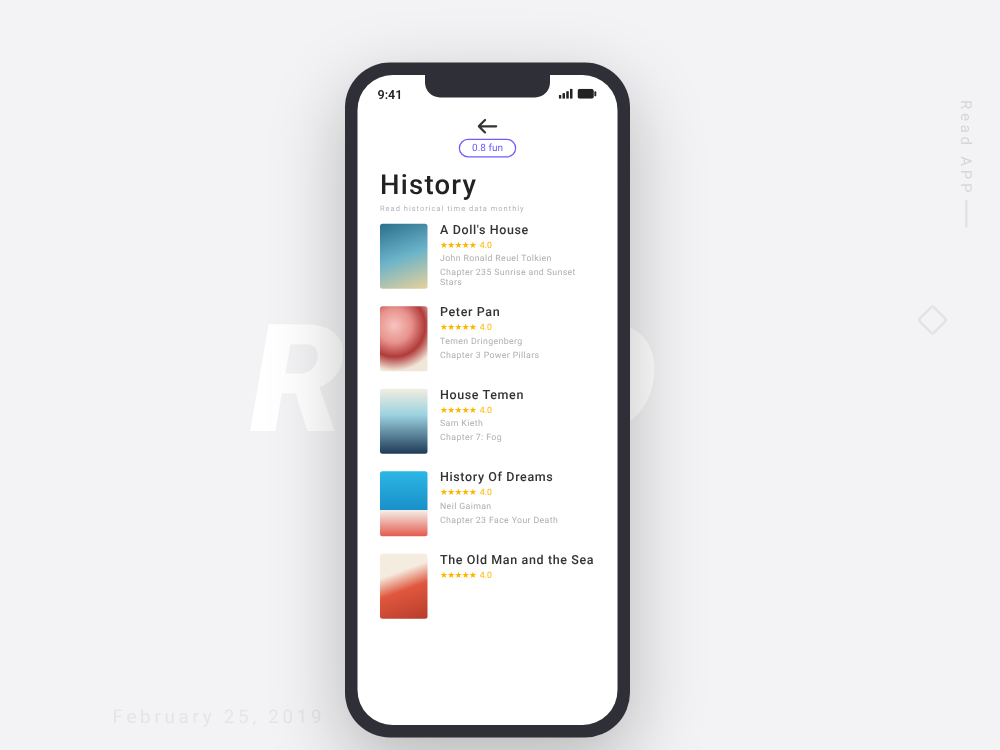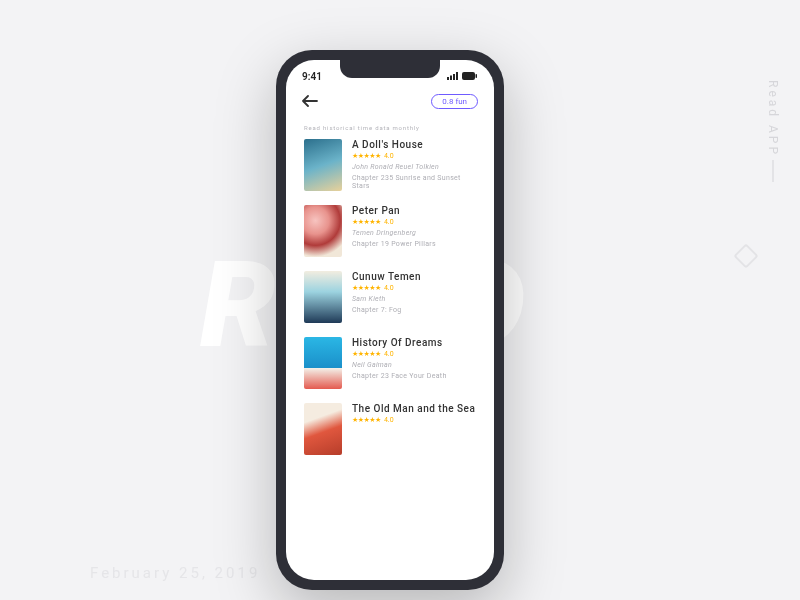--- a/index.html
+++ b/index.html
@@ -102,20 +102,21 @@
   }
   .sb-right { display: flex; align-items: center; gap: 3px; }
   .signal, .battery {
     display: inline-block;
   }
   .header {
     padding: 8px 16px 0 16px;
     display: flex;
     align-items: center;
     justify-content: space-between;
+    flex-direction: column;
   }
   .back-arrow {
     font-size: 16px;
     font-weight: 600;
     color: #333;
     cursor: pointer;
   }
   .pill {
     border: 1px solid #6f5bff;
     border-radius: 12px;
@@ -181,21 +182,21 @@
     letter-spacing: 0.5px;
   }
   .rating-row {
     display: flex;
     align-items: center;
     gap: 3px;
     margin-top: 2px;
   }
   .stars { color: #ffb400; font-size: 7px; letter-spacing: -0.5px; }
   .rating-val { color: #ffb400; font-size: 7px; }
-  .author { font-size: 7px; color: #aeaeb4; margin-top: 3px; letter-spacing: 0.3px; font-style: italic; }
+  .author { font-size: 7px; color: #aeaeb4; margin-top: 3px; letter-spacing: 0.3px; }
   .chapter { font-size: 7px; color: #aeaeb4; margin-top: 3px; letter-spacing: 0.3px; }
   
   .cv1 { background: linear-gradient(160deg,#2b6f8c 0%, #6bb3c9 50%, #e8d19a 100%); }
   .cv2 { background: radial-gradient(circle at 30% 30%, #f7c4c0 0%, #e8938d 30%, #b03b3a 55%, #f1e7d8 80%); }
   .cv3 { background: linear-gradient(180deg,#f2ede0 0%, #9cd3e0 40%, #1f3a57 100%); }
   .cv4 { background: linear-gradient(180deg,#2bb7e5 0%, #1a8fc9 60%, #f3f0e8 60%, #e45a4f 100%); }
   .cv5 { background: linear-gradient(160deg,#f5ece0 0%, #f5ece0 30%, #e0573e 55%, #b63d2a 100%); }
 </style>
 </head>
 <body>
@@ -233,20 +234,21 @@
     <div class="header">
       <span class="back-arrow">
         <svg width="16" height="12" viewBox="0 0 16 12">
             <path d="M6 1 L1 6 L6 11 M1 6 H15" stroke="#333" stroke-width="1.8" fill="none" stroke-linecap="round" stroke-linejoin="round"></path>
           </svg>
       </span>
       <span class="pill">0.8 fun</span>
     </div>
 
     <div class="title-block">
+      <div class="title">History</div>
       <div class="subtitle">Read historical time data monthly</div>
     </div>
 
 
     <div class="list">
 
       <div class="item">
         <div class="cover cv1"></div>
         <div class="info">
           <div class="book-title">A Doll's House</div>
@@ -261,28 +263,28 @@
 
       <div class="item">
         <div class="cover cv2"></div>
         <div class="info">
           <div class="book-title">Peter Pan</div>
           <div class="rating-row">
             <span class="stars">★★★★★</span>
             <span class="rating-val">4.0</span>
           </div>
           <div class="author">Temen Dringenberg</div>
-          <div class="chapter">Chapter 19 Power Pillars</div>
+          <div class="chapter">Chapter 3 Power Pillars</div>
         </div>
       </div>
 
       <div class="item">
         <div class="cover cv3"></div>
         <div class="info">
-          <div class="book-title">Cunuw Temen</div>
+          <div class="book-title">House Temen</div>
           <div class="rating-row">
             <span class="stars">★★★★★</span>
             <span class="rating-val">4.0</span>
           </div>
           <div class="author">Sam Kieth</div>
           <div class="chapter">Chapter 7: Fog</div>
         </div>
       </div>
 
       <div class="item">

